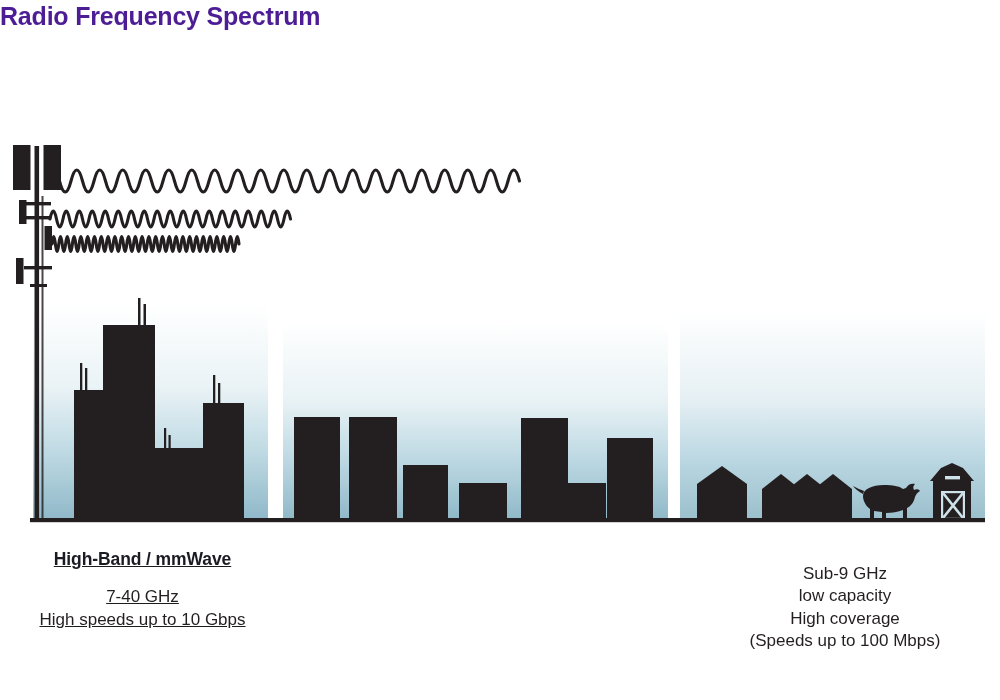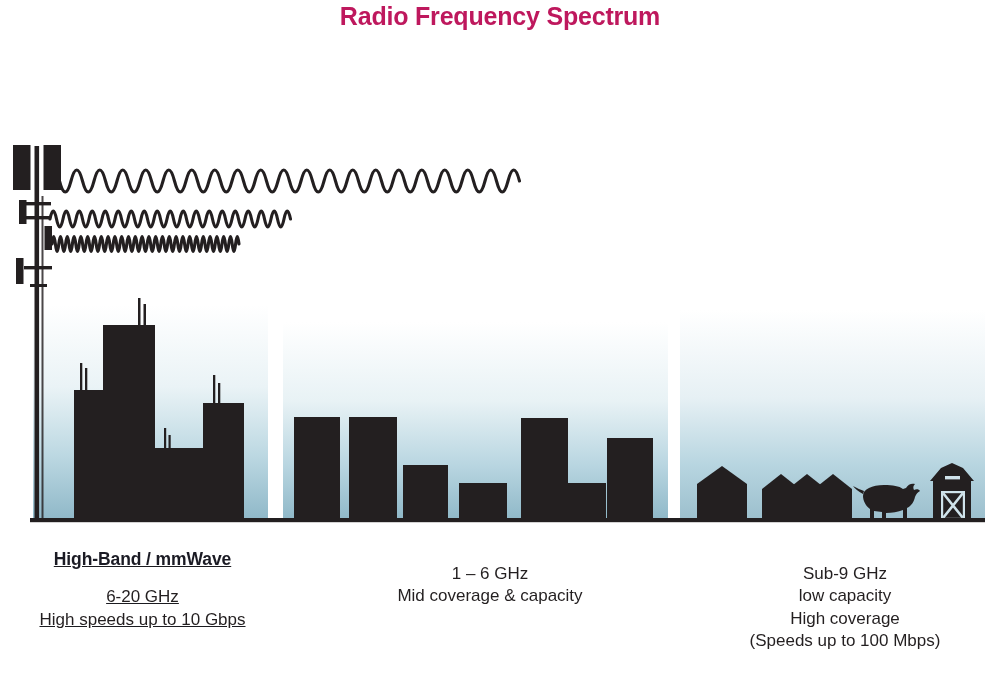--- a/index.html
+++ b/index.html
@@ -22,25 +22,24 @@
     width: 1000px;
     height: 700px;
   }
 
   
   #title {
     position: absolute;
     left: 0;
     top: 2px;
     width: 1000px;
-    text-align: center;
     font-size: 25px;
     font-weight: bold;
     letter-spacing: -0.2px;
-    color: #be185d;
+    color: #4c1d95;
   }
 
   
   #scene {
     position: absolute;
     left: 0;
     top: 0;
   }
 
   
@@ -275,30 +274,26 @@
       </g>
     </g>
 
     <rect x="30" y="518" width="955" height="4.2" fill="#231f20"></rect>
 
   </svg>
 
   <div class="caption" id="cap-high">
     <div class="band-name">High-Band / mmWave</div>
     <div class="band-lines">
-      <div>6-20 GHz</div>
+      <div>7-40 GHz</div>
       <div>High speeds up to 10 Gbps</div>
     </div>
   </div>
 
   <div class="caption" id="cap-mid">
-    <div class="band-lines">
-      <div>1 – 6 GHz</div>
-      <div>Mid coverage &amp; capacity</div>
-    </div>
   </div>
 
   <div class="caption" id="cap-low">
     <div class="band-lines">
       <div>Sub-9 GHz</div>
       <div>low capacity</div>
       <div>High coverage</div>
       <div>(Speeds up to 100 Mbps)</div>
     </div>
   </div>

